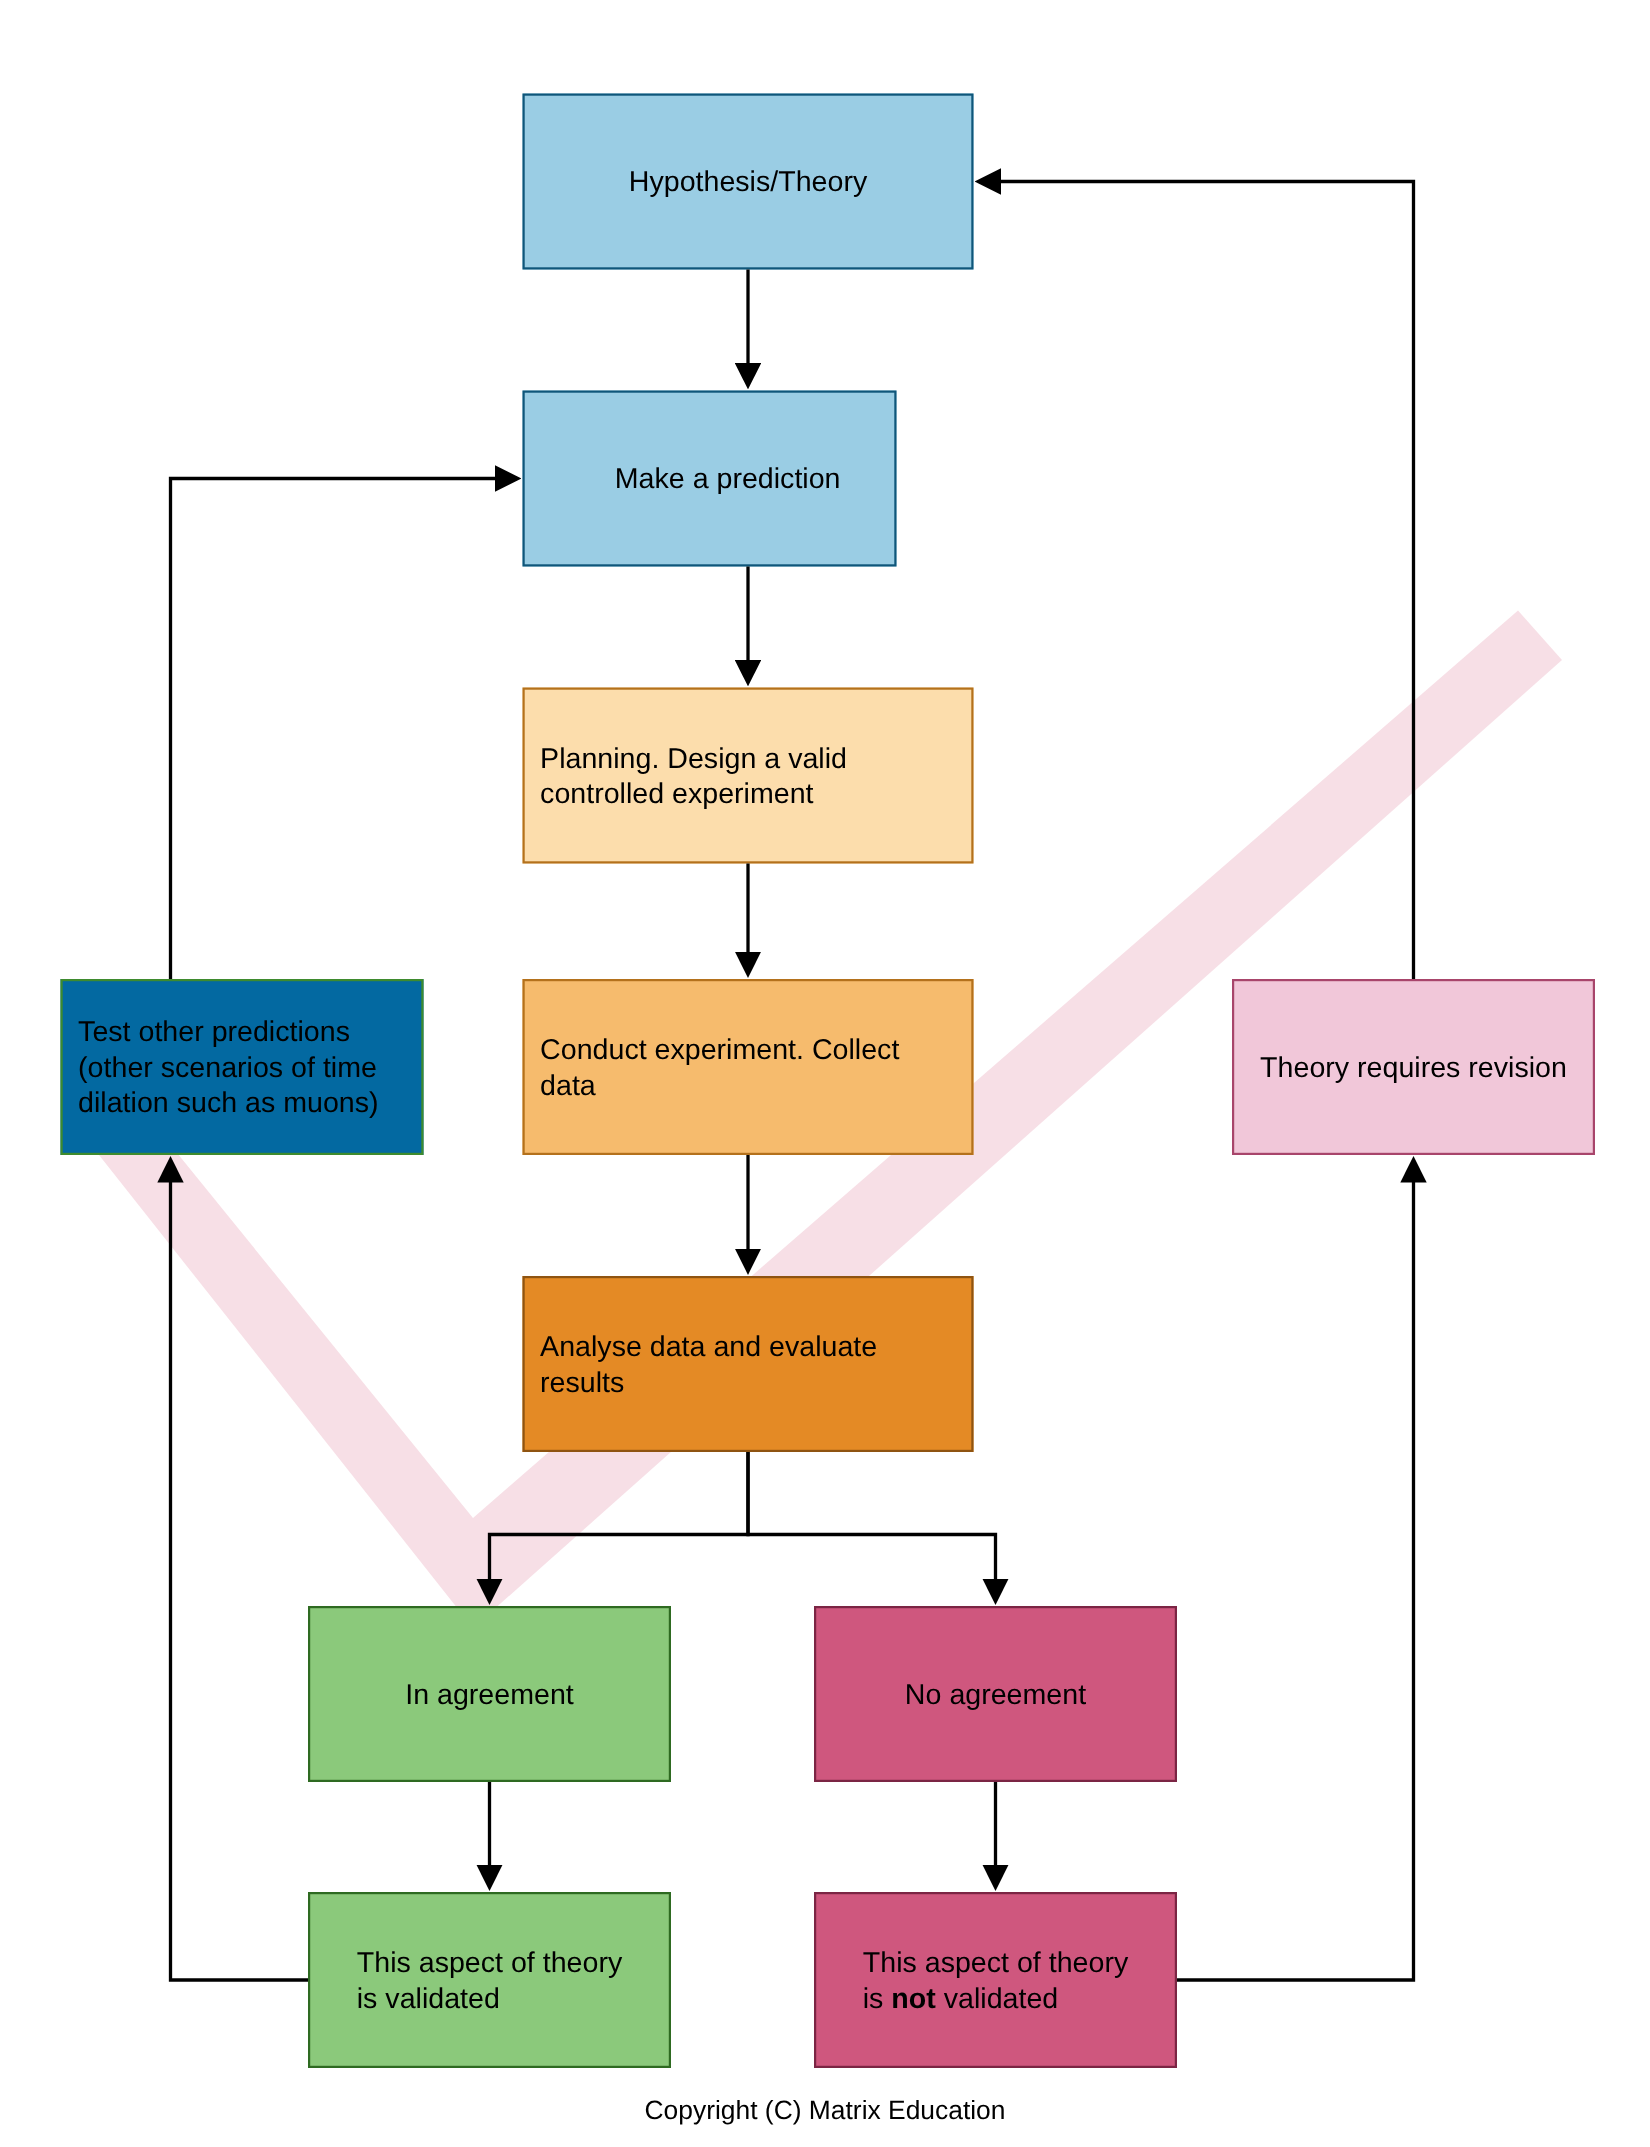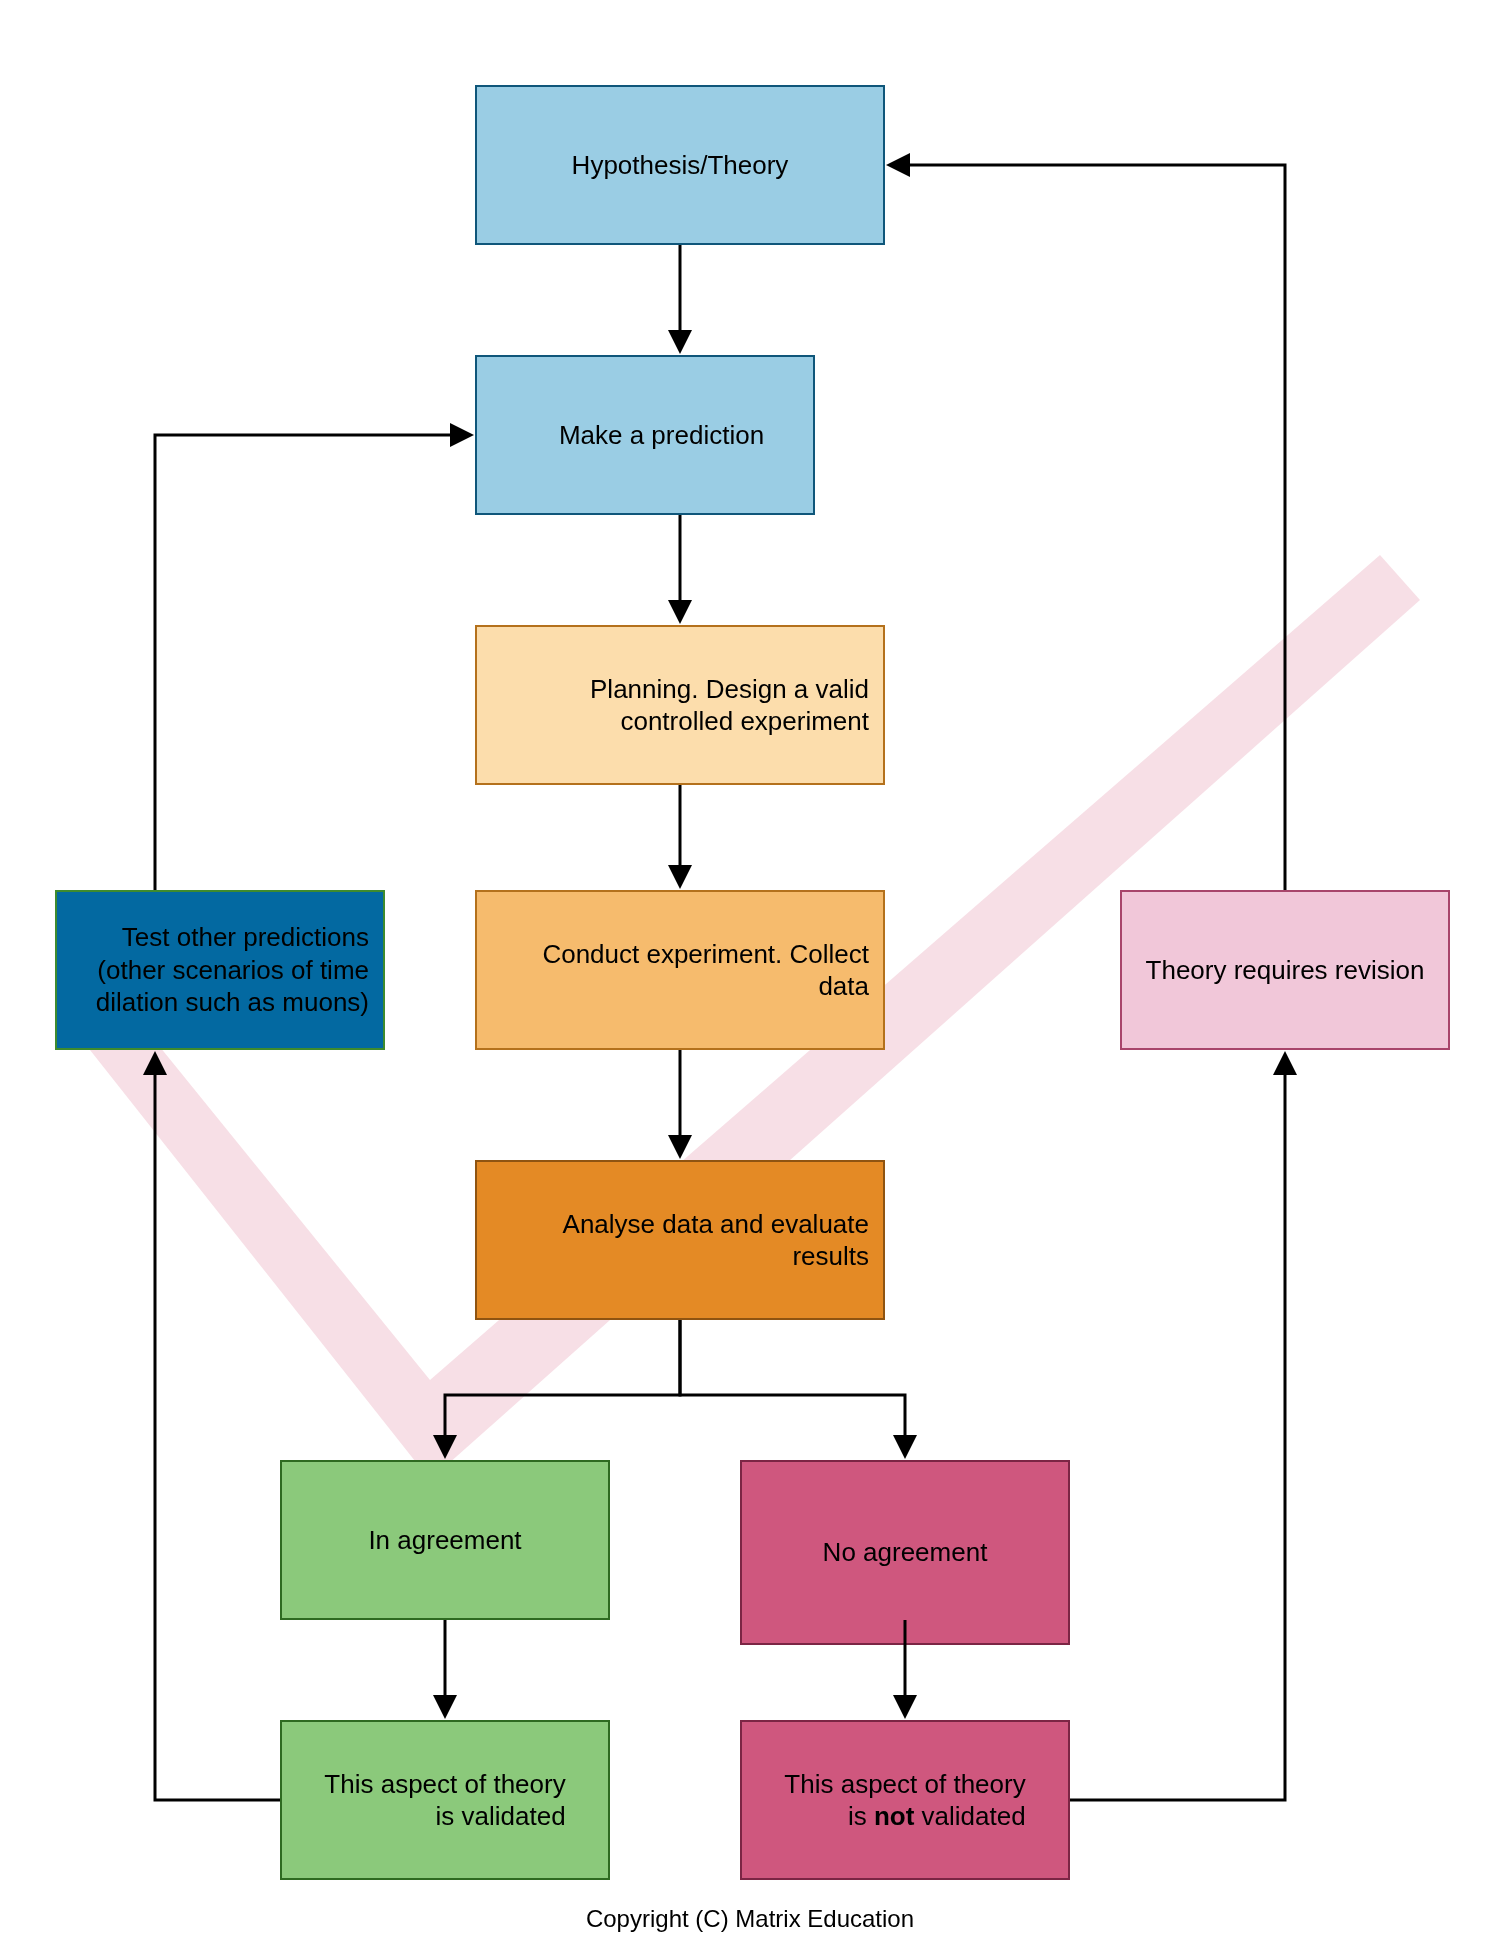--- a/index.html
+++ b/index.html
@@ -20,21 +20,21 @@
     width: 1500px;
     height: 1952px;
     pointer-events: none;
   }
   .box {
     position: absolute;
     border: 2px solid #000;
     display: flex;
     align-items: center;
     justify-content: center;
-    text-align: right;
+    text-align: left;
     box-sizing: border-box;
     padding: 10px 14px;
     font-size: 26px;
     line-height: 1.25;
   }
   .copyright {
     position: absolute;
     font-size: 24px;
     color: #000;
     text-align: center;
@@ -79,21 +79,21 @@
     <span>Analyse data and evaluate results</span>
   </div>
 
   <div class="box" style="left:280px; top:1720px; width:330px; height:160px; background:#8BC97B; border-color:#2E6A21;">
     <span>
       <span>This aspect of theory</span><br>
       <span>is validated</span>
     </span>
   </div>
 
-  <div class="box" style="left:740px; top:1460px; width:330px; height:185px; background:#CF577E; border-color:#7B2544;">
+  <div class="box" style="left:740px; top:1460px; width:330px; height:160px; background:#CF577E; border-color:#7B2544;">
     <span>No agreement</span>
   </div>
 
   <div class="box" style="left:740px; top:1720px; width:330px; height:160px; background:#CF577E; border-color:#7B2544;">
     <span>
       <span>This aspect of theory</span><br>
       <span>is </span><span class="bold">not</span><span> validated</span>
     </span>
   </div>
 

